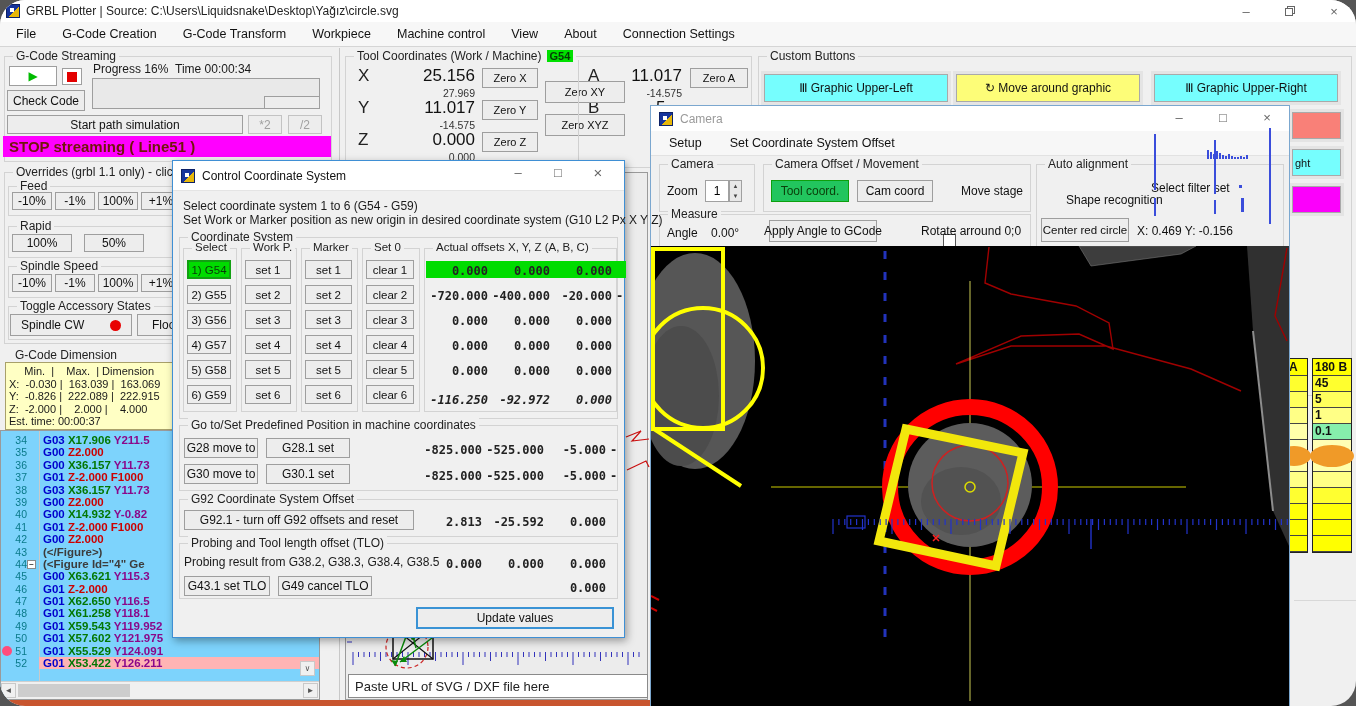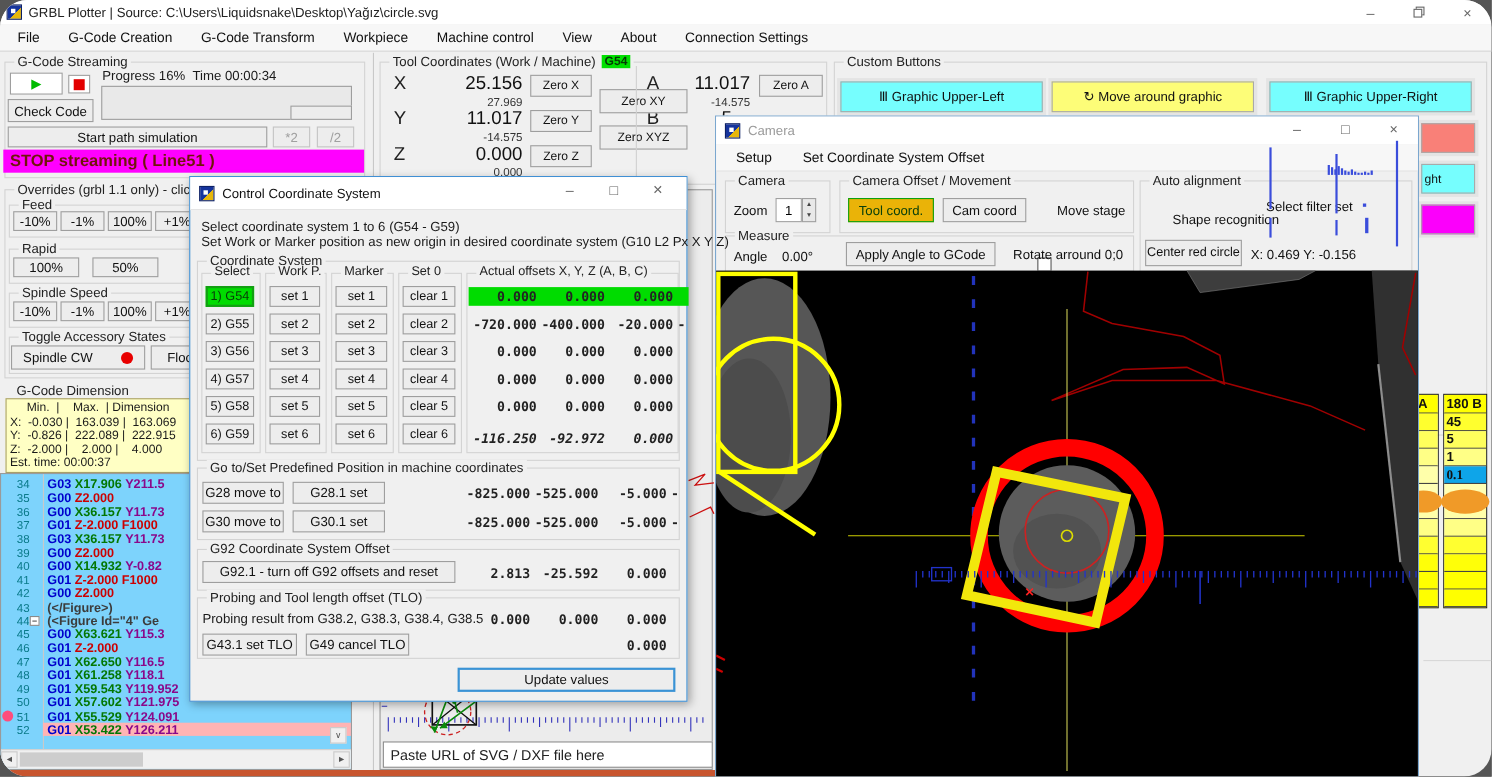--- a/index.html
+++ b/index.html
@@ -55,21 +55,21 @@
   .vrow{position:absolute;width:200px;height:17px;overflow:hidden;white-space:nowrap;}
   .vrow.green{background:#00dc00;}
   .vcol{display:inline-block;width:62px;text-align:right;font-family:"DejaVu Sans Mono",monospace;font-size:12px;font-weight:bold;color:#222;}
   .vcol.c4{width:20px;text-align:left;padding-left:4px;}
   .selbtn{position:absolute;height:19px;font-size:11.5px;}
   .selbtn.active{background:#00dc00;border:2px solid #12a012;color:#083a08;}
   
   #camera{left:650px;top:105px;width:640px;height:601px;background:#f0f0f0;border:1px solid #7ba7cf;z-index:40;}
   #camera .ctitle{height:25px;background:#fff;display:flex;align-items:center;padding-left:8px;}
   #camera .cmenu{height:25px;background:#f7f7f7;display:flex;align-items:center;gap:28px;padding-left:18px;border-bottom:1px solid #e2e2e2;}
-  .greenbtn{background:#eab308;border:1px solid #0da00d;color:#0b400b;font-size:12px;display:flex;align-items:center;justify-content:center;}
+  .greenbtn{background:#22c55e;border:1px solid #0da00d;color:#0b400b;font-size:12px;display:flex;align-items:center;justify-content:center;}
   .chk{width:13px;height:13px;border:1px solid #555;background:#fff;position:relative;}
   .chk.on::after{content:"✓";position:absolute;left:1px;top:-3px;font-size:12px;color:#111;}
   .lab12{font-size:12px;color:#111;white-space:nowrap;}
   .combo{background:#e9e9e9;border:1px solid #a5a5a5;position:relative;}
   .combo .arr{position:absolute;right:4px;top:3px;color:#555;font-size:11px;}
   .spin{border:1px solid #a0a0a0;background:#fff;font-size:12px;display:flex;align-items:center;justify-content:center;}
   .spin-arrows{border:1px solid #a0a0a0;background:#e8e8e8;display:flex;flex-direction:column;align-items:center;justify-content:space-around;font-size:5px;color:#444;}
   .artline{position:absolute;width:2px;background:#3a4ddb;z-index:5;}
   
   .jogcol{position:absolute;border:1px solid #222;z-index:10;}
@@ -341,21 +341,21 @@
       <div class="jogcell" style="background: rgb(255, 255, 48);"></div>
       <div class="jogcell" style="background: rgb(255, 255, 8);"></div>
       <div class="jogcell" style="background: rgb(255, 255, 0);"></div>
       <div class="jogcell" style="background: rgb(255, 255, 0);"></div>
     </div>
   <div class="jogcol" id="jog-b" style="left:1312px;top:358px;width:40px;">
       <div class="jogcell hdr" style="background: rgb(255, 255, 0);"><span>180</span><span> </span><span style="font-weight: bold;">B</span></div>
       <div class="jogcell" style="background: rgb(255, 255, 46);">45</div>
       <div class="jogcell" style="background: rgb(255, 255, 92);">5</div>
       <div class="jogcell" style="background: rgb(255, 255, 134);">1</div>
-      <div class="jogcell" style="background: #0ea5e9; font-family: Liberation Serif, serif;">0.1</div>
+      <div class="jogcell" style="background: #86efac;">0.1</div>
       <div class="jogcell" style="background: rgb(255, 255, 180);"></div>
       <div class="jogcell" style="background: rgb(255, 255, 170);"></div>
       <div class="jogcell" style="background: rgb(255, 255, 134);"></div>
       <div class="jogcell" style="background: rgb(255, 255, 48);"></div>
       <div class="jogcell" style="background: rgb(255, 255, 8);"></div>
       <div class="jogcell" style="background: rgb(255, 255, 0);"></div>
       <div class="jogcell" style="background: rgb(255, 255, 0);"></div>
     </div>
   <div class="oval" style="left:1277px;top:446px;width:34px;height:20px;"></div>
   <div class="oval" style="left:1310px;top:445px;width:44px;height:22px;"></div>
@@ -392,21 +392,21 @@
     <div class="abs greenbtn" style="left:120px;top:74px;width:78px;height:22px;">Tool coord.</div>
     <div class="abs btn" style="left:206px;top:74px;width:76px;height:22px;">Cam coord</div>
     <div class="abs chk" style="left:292px;top:78px;"></div>
     <span class="abs lab12" style="left:310px;top:78px;">Move stage</span>
 
     <div class="abs grp" style="left:8px;top:108px;width:372px;height:33px;">
       <div class="grp-label">Measure</div>
     </div>
     <span class="abs lab12" style="left:16px;top:120px;">Angle</span>
     <span class="abs lab12" style="left:60px;top:120px;">0.00°</span>
-    <div class="abs btn" style="left:118px;top:114px;width:136px;height:22px;">Apply Angle to GCode</div>
+    <div class="abs btn" style="left:118px;top:114px;width:108px;height:22px;">Apply Angle to GCode</div>
     <div class="abs chk" style="left:252px;top:118px;"></div>
     <span class="abs lab12" style="left:270px;top:118px;">Rotate arround 0;0</span>
 
     <div class="abs grp" style="left:385px;top:58px;width:248px;height:83px;">
       <div class="grp-label">Auto alignment</div>
     </div>
     <div class="abs chk on" style="left:396px;top:87px;"></div>
     <span class="abs lab12" style="left:415px;top:87px;">Shape recognition</span>
     <span class="abs lab12" style="left:500px;top:75px;">Select filter set</span>
     <div class="abs combo" style="left:500px;top:92px;width:122px;height:24px;">

